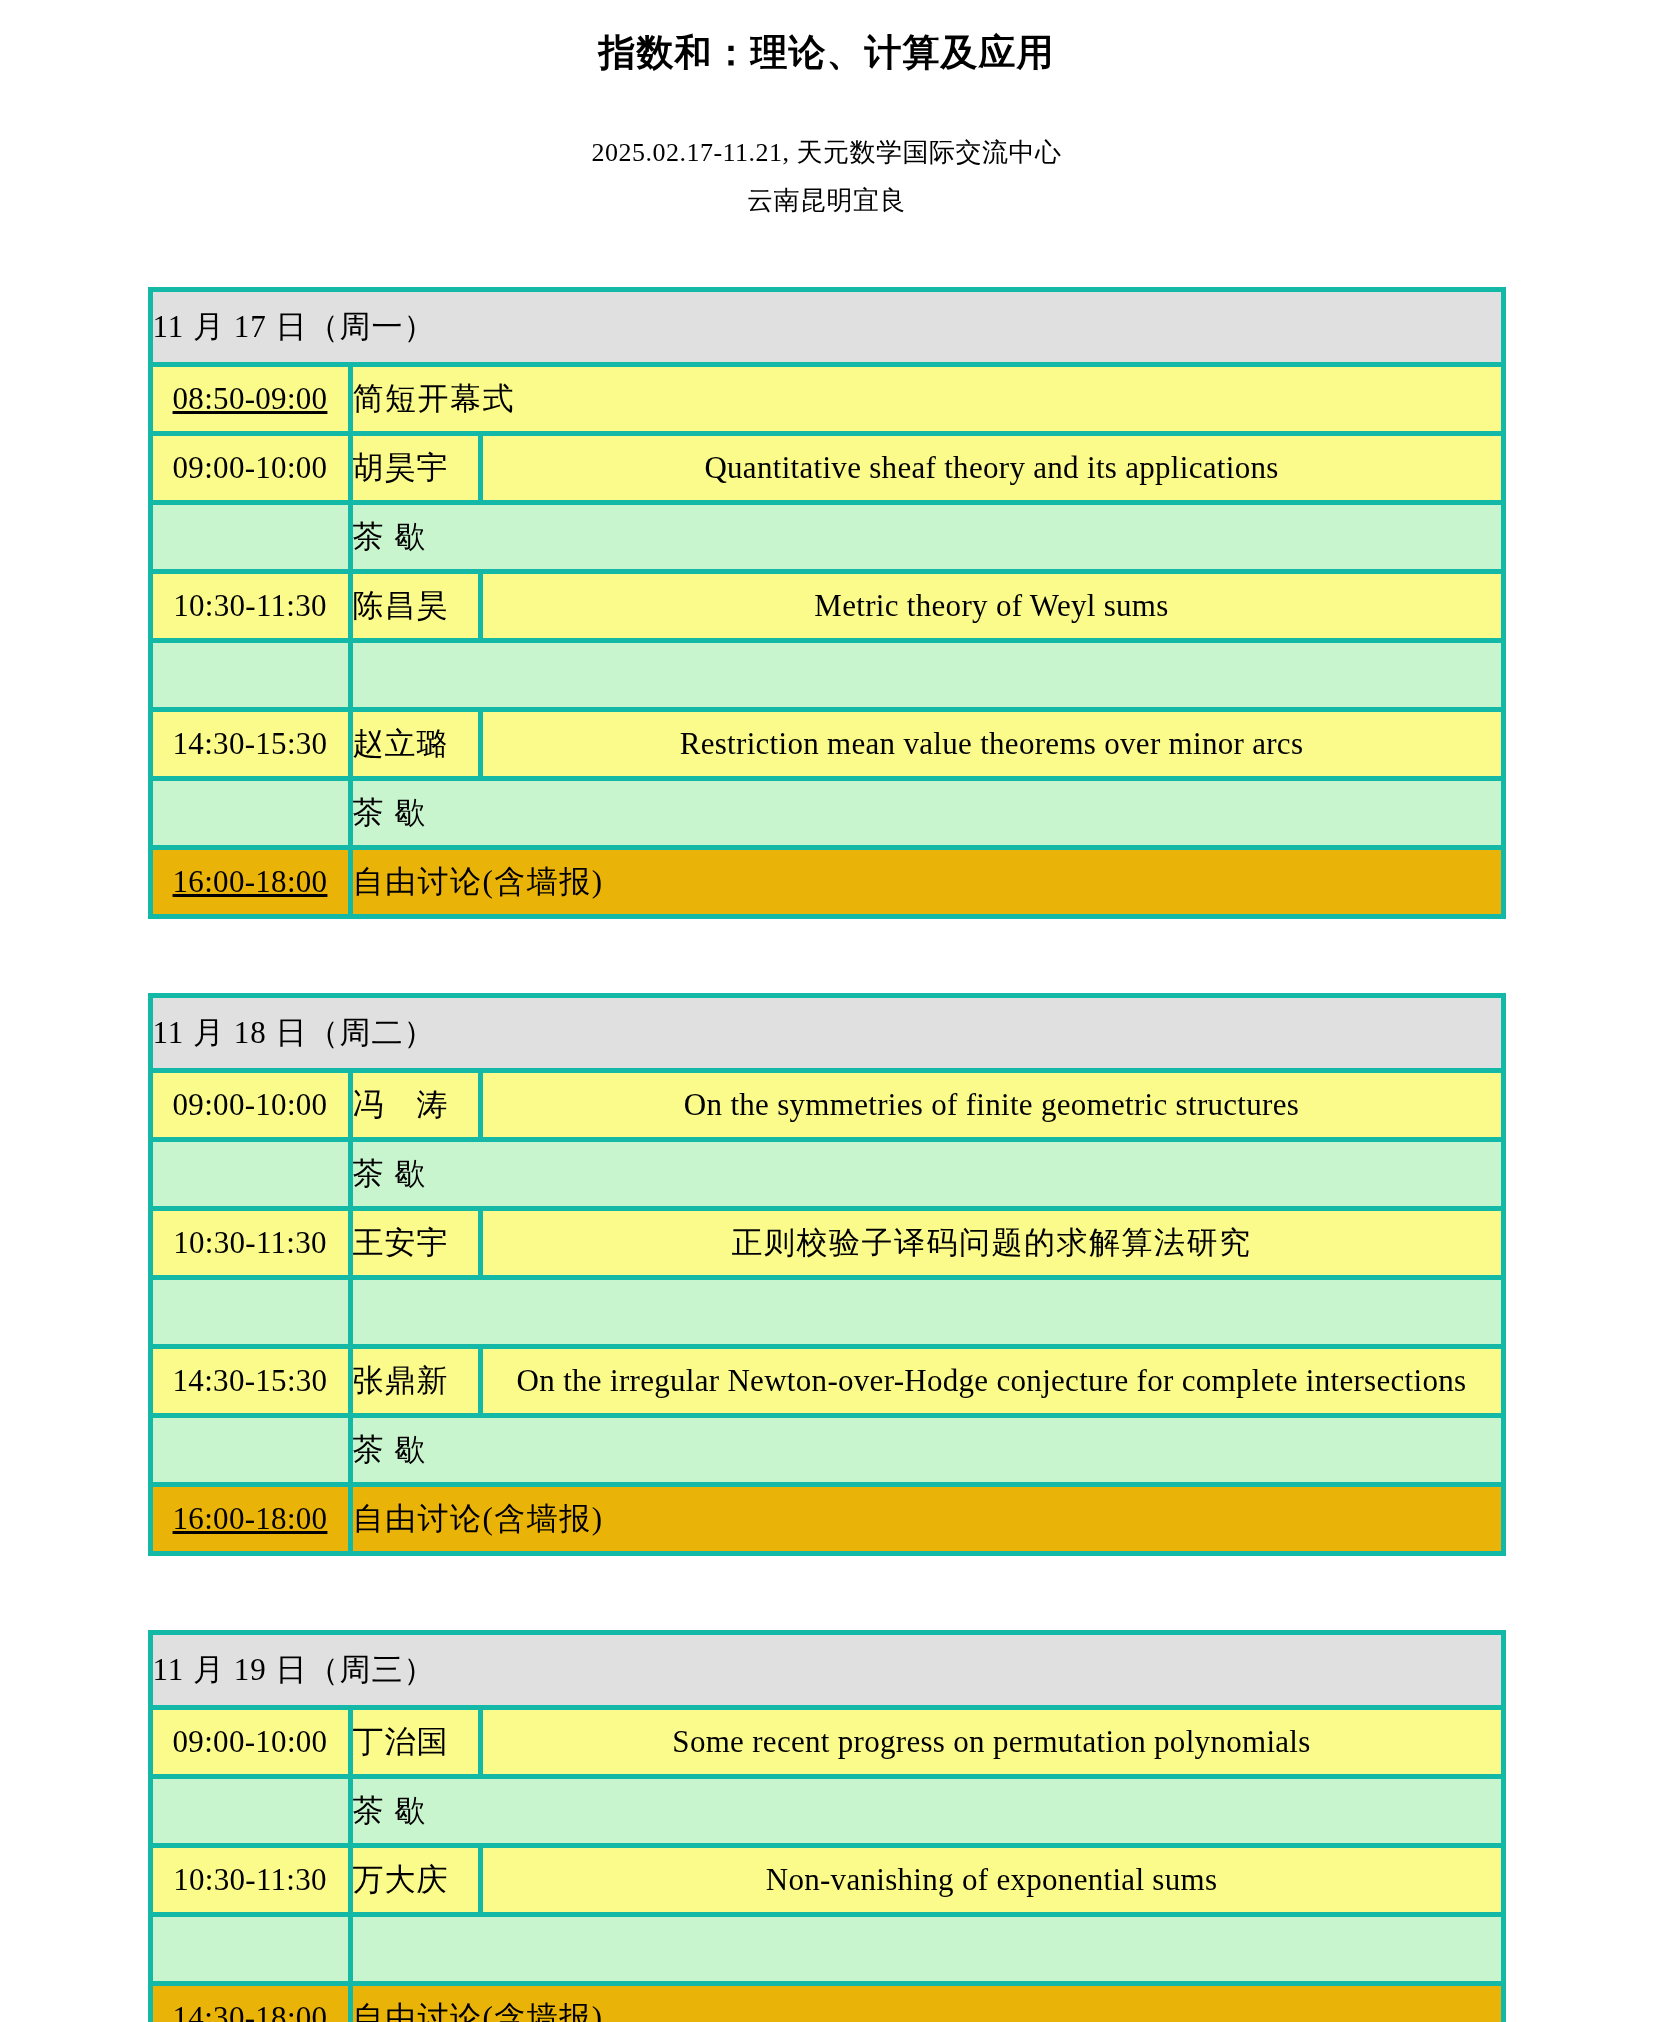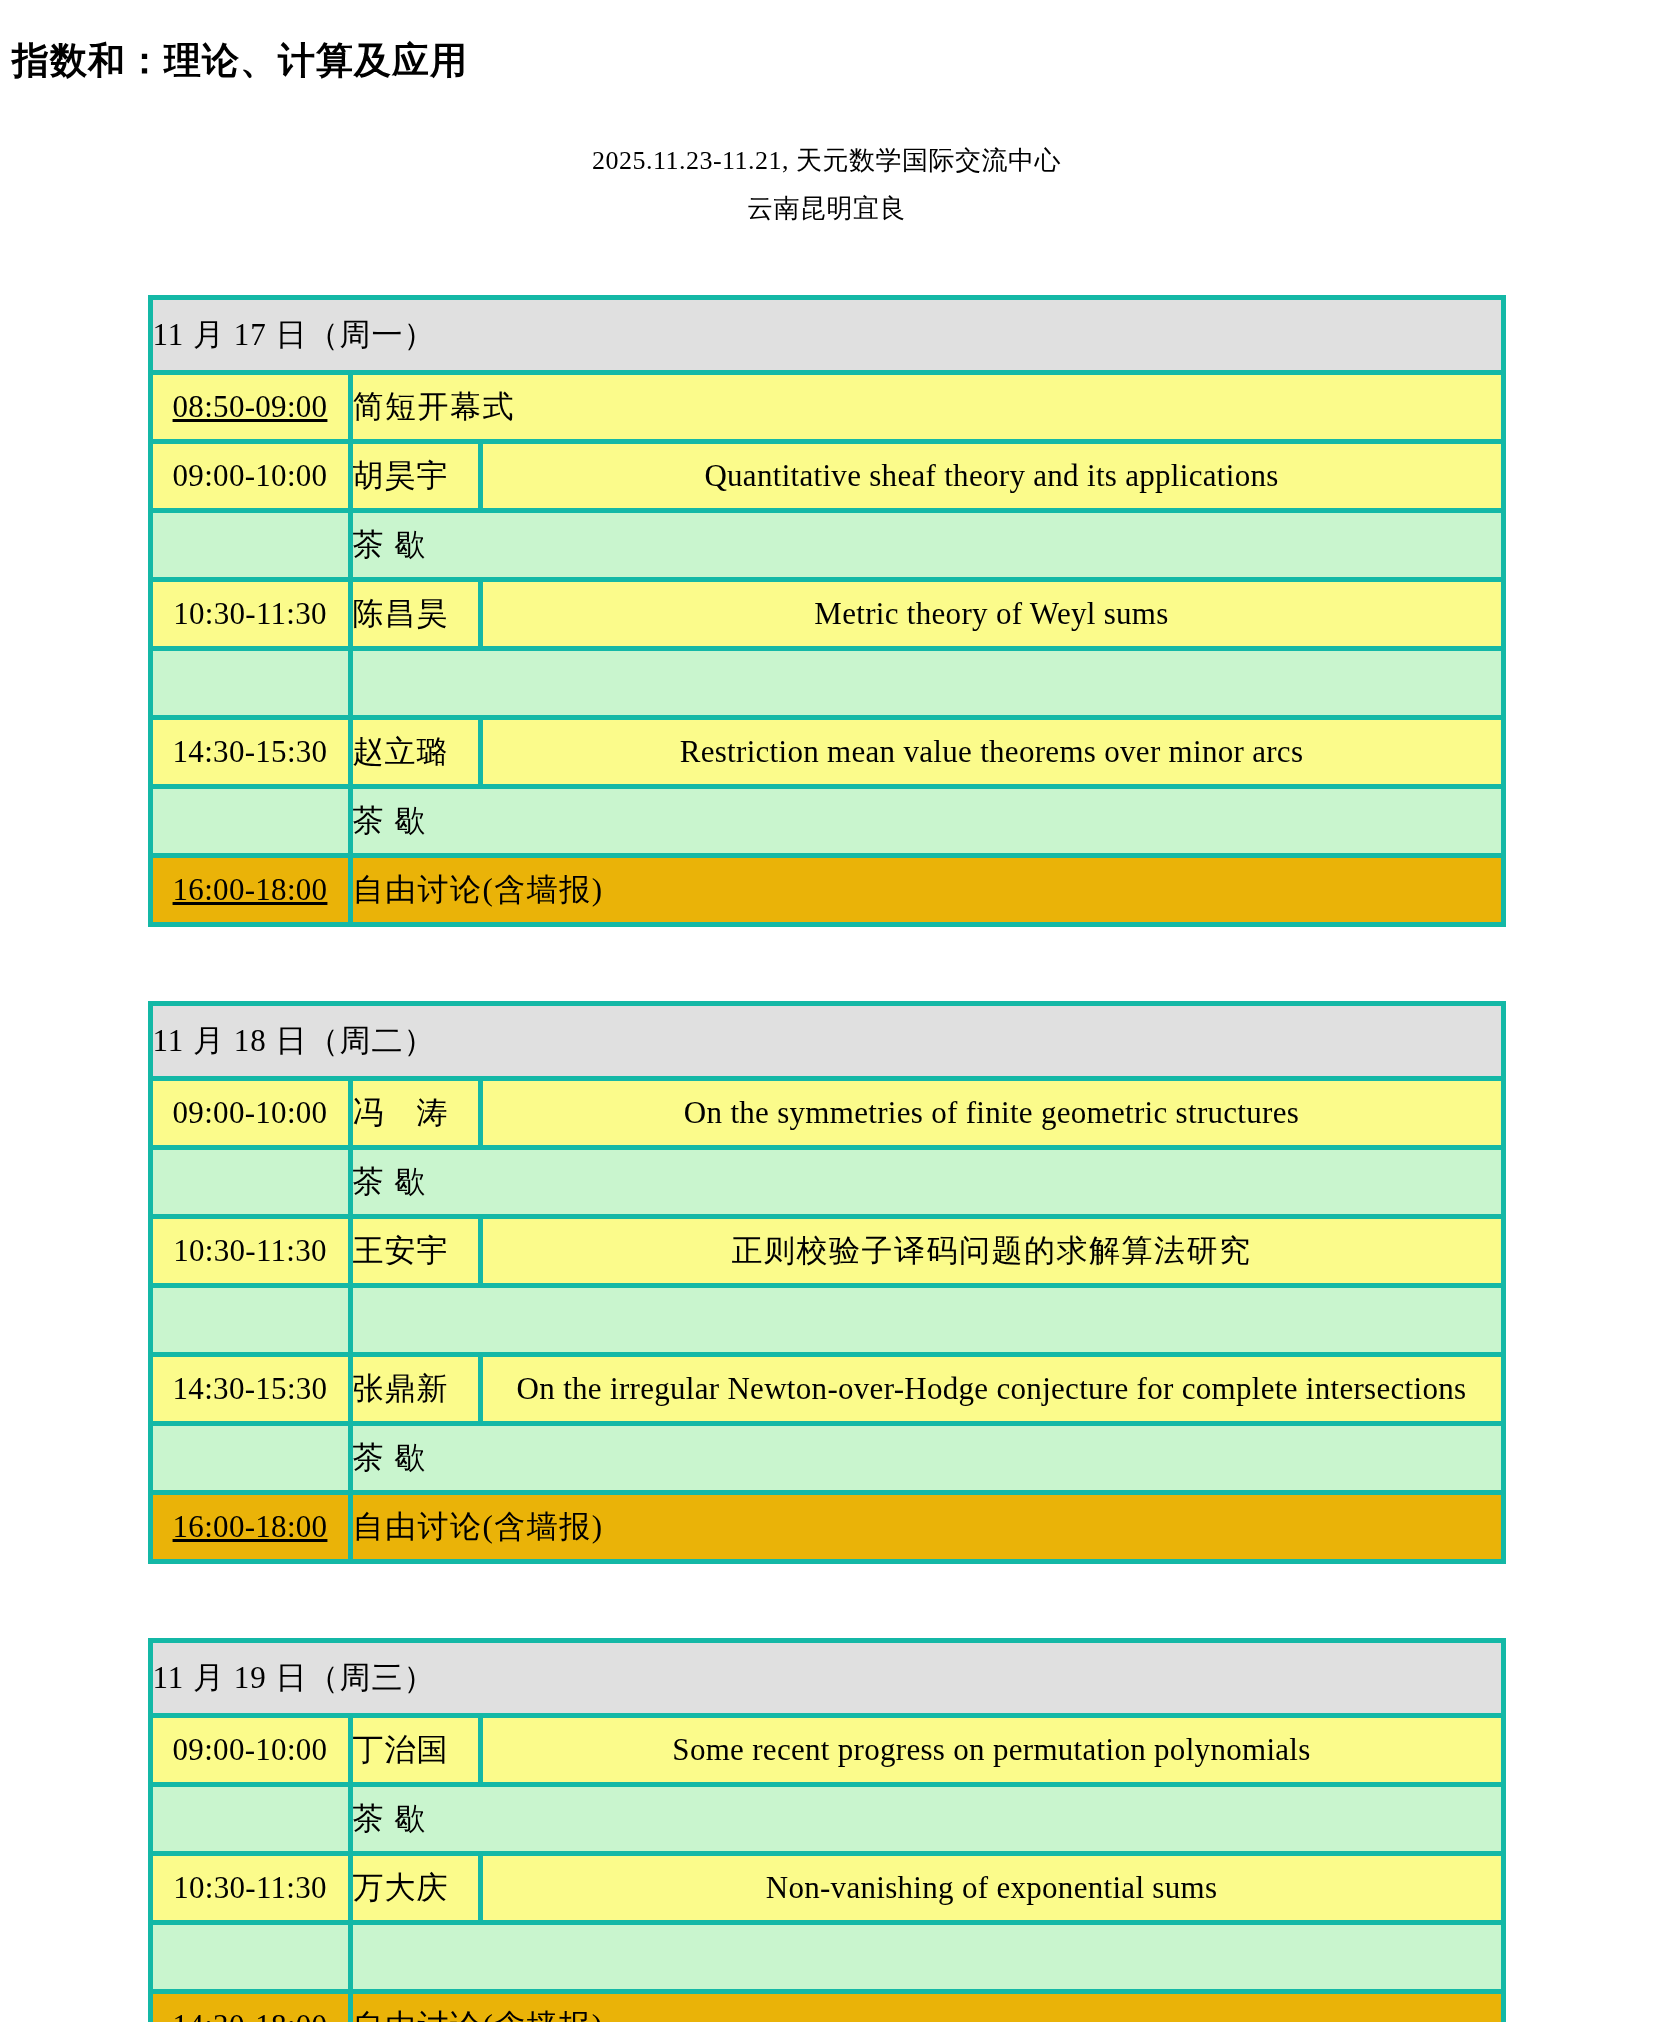--- a/index.html
+++ b/index.html
@@ -15,24 +15,25 @@
     overflow: hidden;
   }
   .page {
     position: relative;
     width: 1653px;
     height: 2022px;
     box-sizing: border-box;
     padding: 0;
   }
   .doc-title {
+    text-align: center;
     font-size: 37px;
     font-weight: bold;
     letter-spacing: 1px;
-    margin: 12px;
+    margin: 4px;
     padding-top: 25px;
     line-height: 1.3;
   }
   .subtitle-block {
     text-align: center;
     margin-top: 52px;
   }
   .subtitle-line {
     font-size: 26px;
     line-height: 1.85;
@@ -102,21 +103,21 @@
   .h-two    { height: 100px; }
 </style>
 </head>
 <body>
 
 <div class="page">
 
   <h1 class="doc-title">指数和：理论、计算及应用</h1>
 
   <div class="subtitle-block">
-    <div class="subtitle-line">2025.11.23-11.21, 天元数学国际交流中心</div>
+    <div class="subtitle-line">2025.02.17-11.21, 天元数学国际交流中心</div>
     <div class="subtitle-line">云南昆明宜良</div>
   </div>
 
   <div class="day-gap-1"></div>
 
   <div id="days-container">
       <div class="day-block">
         <table class="sched">
           <colgroup>
             <col class="col-time">

